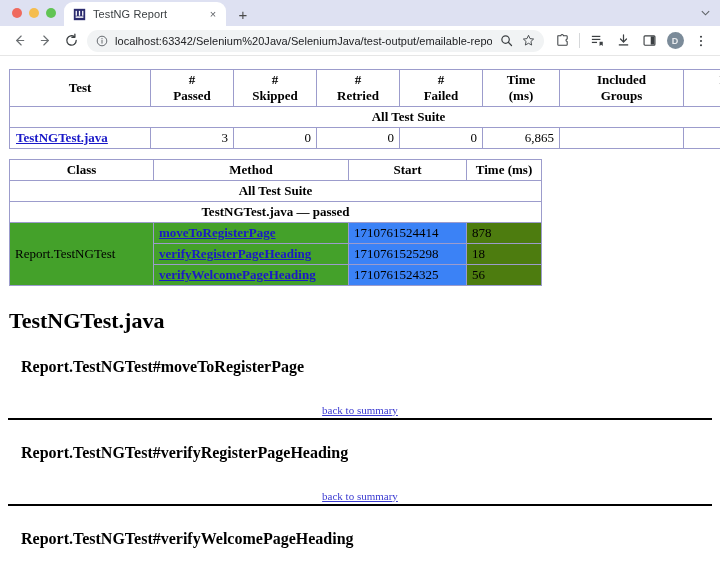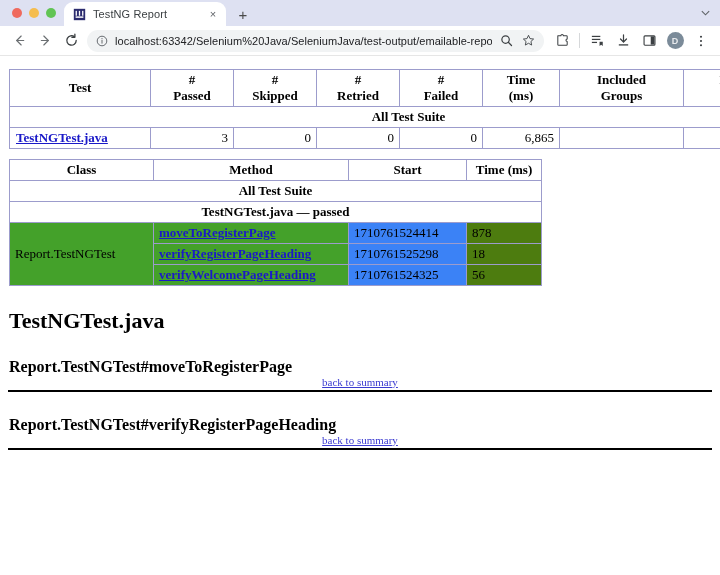--- a/index.html
+++ b/index.html
@@ -227,24 +227,25 @@
     color: #000;
   }
   h1.file-title {
     font-size: 22px;
     font-weight: bold;
     margin: 22px 0 0 4px;
   }
   h2.method-title {
     font-size: 16px;
     font-weight: bold;
-    margin: 24px 0 0 4px;
+    margin: 24px 0 0 16px;
   }
   .back-wrap {
     text-align: center;
+    margin-top: 28px;
     font-size: 11px;
   }
   hr.rule {
     border: 0;
     border-top: 2px solid #000;
     margin: 2px 3px 0 3px;
   }
 </style>
 </head>
 <body>
@@ -475,14 +476,15 @@
       <a class="plainlink" href="#">back to summary</a>
     </div>
     <hr class="rule">
 
     <h2 class="method-title">Report.TestNGTest#verifyRegisterPageHeading</h2>
     <div class="back-wrap">
       <a class="plainlink" href="#">back to summary</a>
     </div>
     <hr class="rule">
 
+    <h2 class="method-title">Report.TestNGTest#verifyWelcomePageHeading</h2>
   </div>
 </div>
 
 </body></html>

